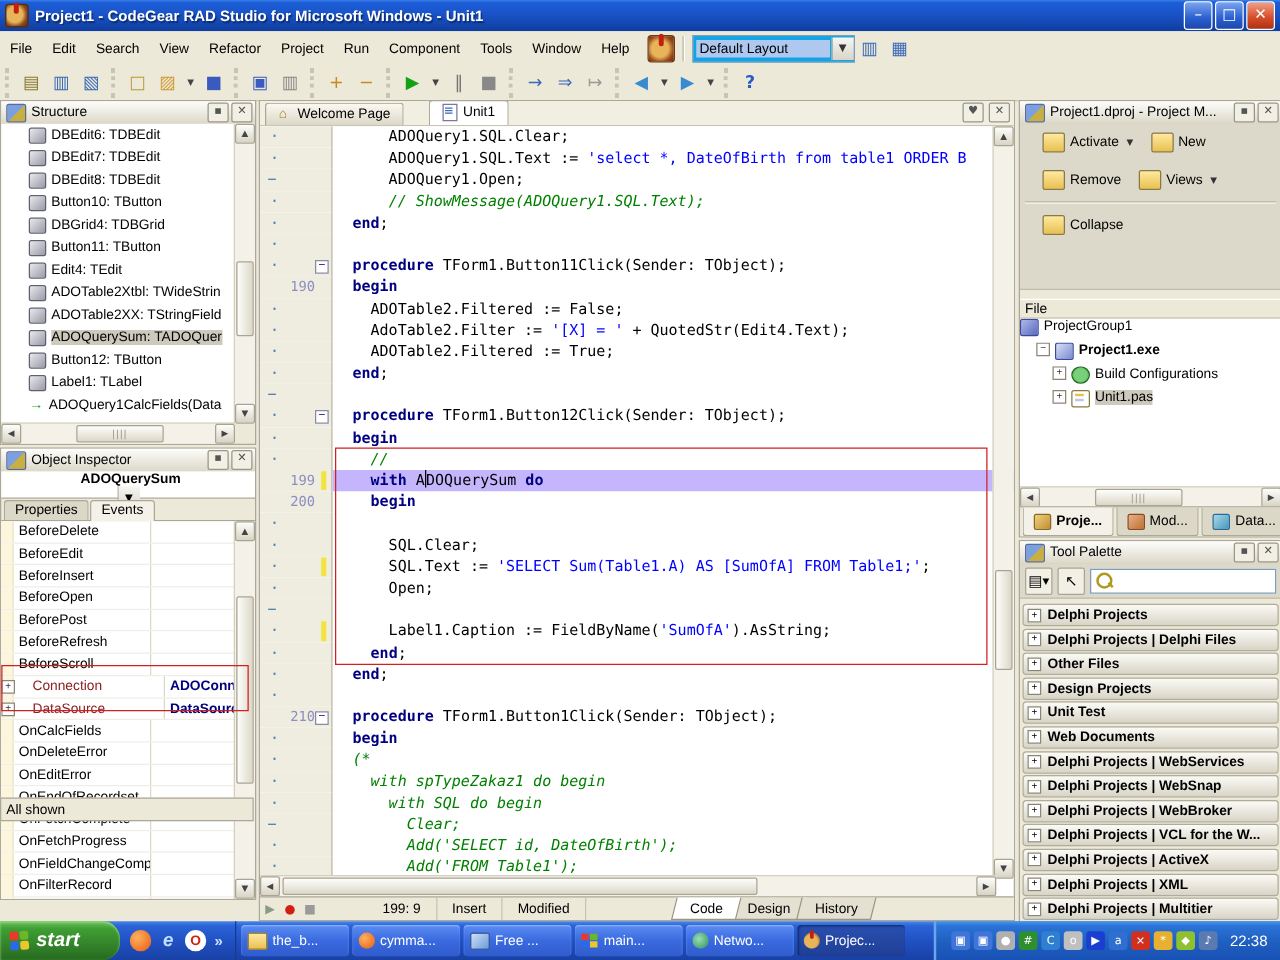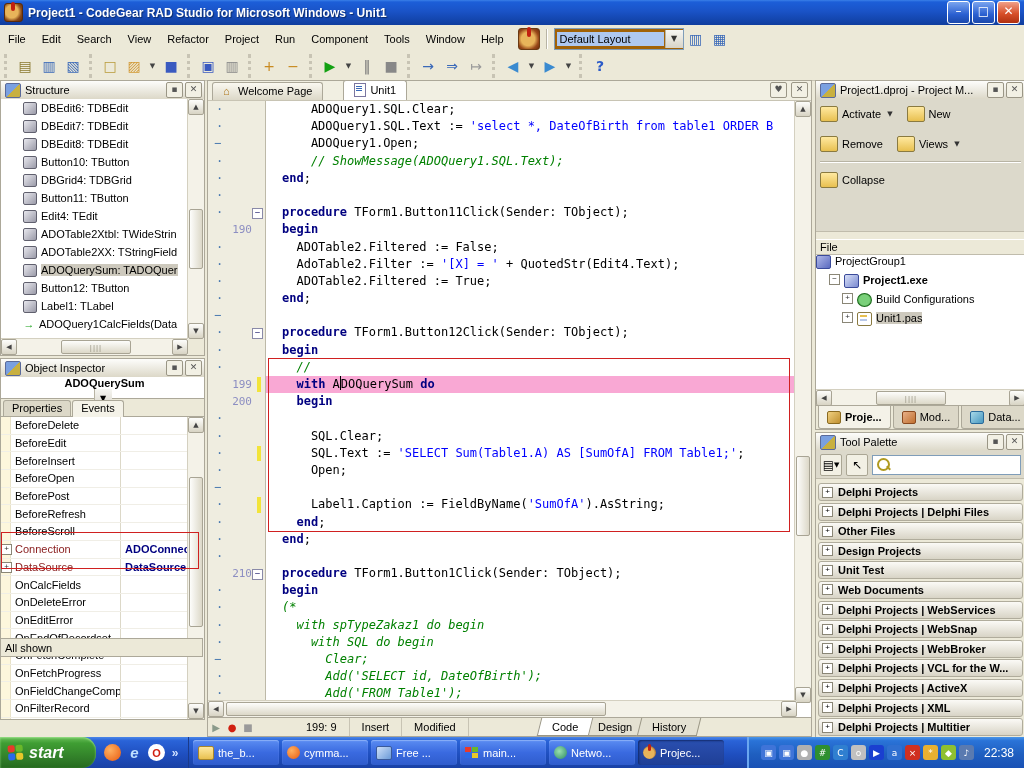--- a/index.html
+++ b/index.html
@@ -22,21 +22,21 @@
 
   
   .menubar{position:absolute;left:0;top:25px;width:1024px;height:27px;background:#ece9d8;
     border-bottom:1px solid #d4d0c0;display:flex;align-items:center;}
   .menu-item{padding:3px 8px;cursor:default;}
   .menu-helmet{width:20px;height:20px;margin-left:6px;border-radius:3px;flex:none;
     background:radial-gradient(circle at 45% 50%,#e8b45a 0 45%,#9a4a1a 72%,#6a2a0a 100%);
     border:1px solid #6a3a12;position:relative;}
   .menu-helmet::before{content:"";position:absolute;left:8px;top:-2px;width:4px;height:10px;background:#c22010;border-radius:2px;}
   .vsep{width:1px;height:20px;background:#b8b4a4;margin:0 6px;border-right:1px solid #fff;}
-  .combo{width:128px;height:20px;background:#a16207;border:1px solid #7f9db9;display:flex;align-items:center;}
+  .combo{width:128px;height:20px;background:#0ea5e9;border:1px solid #7f9db9;display:flex;align-items:center;}
   .combo .val{flex:1;margin:1px 1px 1px 2px;padding:1px 3px;background:#aec8f0;white-space:nowrap;overflow:hidden;}
   .combo .cbtn{width:17px;height:18px;background:linear-gradient(180deg,#f6f6f2,#d8d4c8);border-left:1px solid #b8b4a4;
     text-align:center;line-height:17px;font-size:8px;color:#333;font-family:"DejaVu Sans",sans-serif;}
   .toolbar{position:absolute;left:0;top:52px;width:1024px;height:28px;background:#ece9d8;
     border-bottom:1px solid #c8c4b4;display:flex;align-items:center;}
   .tgroup{display:flex;align-items:center;margin-left:4px;padding-left:6px;border-left:3px dotted #c8c4b4;height:24px;}
   .tbico{width:22px;height:22px;display:flex;align-items:center;justify-content:center;
     font-family:"DejaVu Sans",sans-serif;font-size:14px;border:1px solid transparent;border-radius:2px;}
   .tbico.dd{width:11px;font-size:7px;color:#444;}
 
@@ -79,21 +79,21 @@
   .oi-combo .cbtn{width:17px;height:20px;background:linear-gradient(180deg,#f6f6f2,#d8d4c8);border-left:1px solid #b8b4a4;
     text-align:center;line-height:19px;font-size:8px;font-family:"DejaVu Sans",sans-serif;}
   .oi-tabs{position:absolute;left:0;top:40px;width:100%;height:18px;border-bottom:1px solid #aca899;display:flex;align-items:flex-end;padding-left:2px;box-sizing:border-box;}
   .oitab{padding:1px 8px 2px;border:1px solid #aca899;border-bottom:none;border-radius:3px 3px 0 0;background:#dcd8c8;margin-right:1px;}
   .oitab.active{background:#f4f2e8;position:relative;top:1px;padding-bottom:3px;}
   .oi-grid{position:absolute;left:0;top:58px;right:16px;bottom:0;background:#fff;overflow:hidden;}
   .oirow{height:16.7px;display:flex;align-items:center;border-bottom:1px solid #f0eee6;position:relative;}
   .oirow .lstrip{width:9px;height:100%;background:#fdf6dc;border-right:1px solid #e8e2c8;flex:none;}
   .oirow .nm{width:105px;padding-left:4px;white-space:nowrap;overflow:hidden;flex:none;border-right:1px solid #dcd8c8;height:100%;display:flex;align-items:center;}
   .oirow .vl{flex:1;padding-left:4px;font-weight:bold;color:#000080;white-space:nowrap;overflow:hidden;}
-  .oirow.accent .nm{color:#8b2020;}
+  .oirow.accent .nm{color:#8b2020;margin-left:11px;}
   .expbox{position:absolute;left:0;top:3px;width:9px;height:9px;background:#fff;border:1px solid #8a8676;
     font-size:8px;line-height:7px;text-align:center;color:#333;z-index:2;}
   .oi-sb{top:58px;right:0;bottom:0;}
   .oi-status{position:absolute;left:0;top:638px;width:203px;height:19px;background:#ece9d8;border:1px solid #aca899;
     display:flex;align-items:center;padding-left:4px;box-sizing:border-box;}
 
   
   .editor{position:absolute;left:207px;top:80px;width:605px;height:657px;background:#fff;border:1px solid #aca899;box-sizing:border-box;}
   .etabbar{position:absolute;left:0;top:0;width:100%;height:20px;background:#f1efe2;border-bottom:1px solid #c8c4b4;display:flex;align-items:flex-end;padding-left:4px;box-sizing:border-box;}
   .etab{display:flex;align-items:center;gap:4px;padding:2px 10px 3px;border:1px solid #aca899;border-bottom:none;
@@ -107,21 +107,21 @@
   .codewrap{position:absolute;left:0;top:20px;width:100%;height:602px;overflow:hidden;background:#fff;}
   .cl{display:flex;height:17.2px;line-height:17.2px;font-family:"DejaVu Sans Mono","Liberation Mono",monospace;font-size:12px;}
   .gut{width:58px;flex:none;position:relative;background:#efede0;border-right:1px solid #bdb9a8;box-sizing:border-box;}
   .gdot{position:absolute;left:8px;color:#4a7ab0;}
   .gdash{position:absolute;left:6px;color:#4a7ab0;}
   .gnum{position:absolute;right:13px;color:#8c8ec2;font-size:11px;}
   .gfold{position:absolute;right:2px;top:4px;width:9px;height:9px;background:#fff;border:1px solid #8a8aa8;
     font-size:9px;line-height:7px;text-align:center;color:#33337a;}
   .gybar{position:absolute;right:4px;top:1px;bottom:1px;width:4px;background:#f2e43a;}
   .codeline{flex:1;padding-left:16px;white-space:pre;overflow:hidden;}
-  .cl.cur .codeline{background:#f9a8d4;}
+  .cl.cur .codeline{background:#c4b5fd;}
   .tk-k{color:#000080;font-weight:bold;}
   .tk-s{color:#0000ff;}
   .tk-c{color:#008000;font-style:italic;}
   .tk-n{color:#000;}
   .caret{display:inline-block;width:1px;height:14px;background:#000;vertical-align:-2px;}
   .e-sb{top:20px;right:0;height:602px;}
   .e-hsb{left:0;bottom:19px;width:589px;}
   .estatus{position:absolute;left:0;bottom:0;width:100%;height:19px;background:#ece9d8;border-top:1px solid #aca899;
     display:flex;align-items:center;box-sizing:border-box;}
   .es-ico{width:16px;text-align:center;font-family:"DejaVu Sans",sans-serif;font-size:10px;}
@@ -131,21 +131,21 @@
     padding:0 12px;display:flex;align-items:center;margin-right:-6px;}
   .vtab.active{background:#fff;z-index:2;}
   .vtab span{transform:skewX(14deg);}
 
   
   .anno{position:absolute;border:1px solid #d02020;z-index:40;pointer-events:none;}
 
   
   .pm{left:815px;top:80px;width:209px;height:348px;}
   .pm-toolbar{position:absolute;left:0;top:18px;width:100%;height:132px;background:#dcd9cb;border-bottom:1px solid #c0bcac;}
-  .pmrow{display:flex;align-items:center;height:30px;padding-left:4px;gap:14px;}
+  .pmrow{display:flex;align-items:center;height:30px;padding-left:18px;gap:14px;}
   .pmsep{height:1px;background:#b8b4a4;margin:2px 4px;border-bottom:1px solid #fff;}
   .pmbtn{display:flex;align-items:center;gap:4px;white-space:nowrap;}
   .pmbtn .bico{width:16px;height:14px;border-radius:2px;border:1px solid #8a7a40;
     background:linear-gradient(180deg,#ffe9a0,#e8c050);position:relative;flex:none;}
   .pmbtn .bdd{font-size:7px;color:#333;font-family:"DejaVu Sans",sans-serif;margin-left:2px;}
   .pm-filebar{position:absolute;left:0;top:158px;width:100%;height:16px;background:#ece9d8;border-top:1px solid #fff;
     border-bottom:1px solid #c0bcac;display:flex;align-items:center;padding-left:4px;box-sizing:border-box;}
   .pm-tree{position:absolute;left:0;top:174px;width:100%;height:134px;background:#fff;overflow:hidden;}
   .pmrow2{height:19px;display:flex;align-items:flex-start;white-space:nowrap;overflow:hidden;}
   .pmrow2 .exp{width:9px;height:9px;background:#fff;border:1px solid #8a8676;font-size:8px;line-height:7px;text-align:center;color:#333;margin-right:4px;flex:none;}

